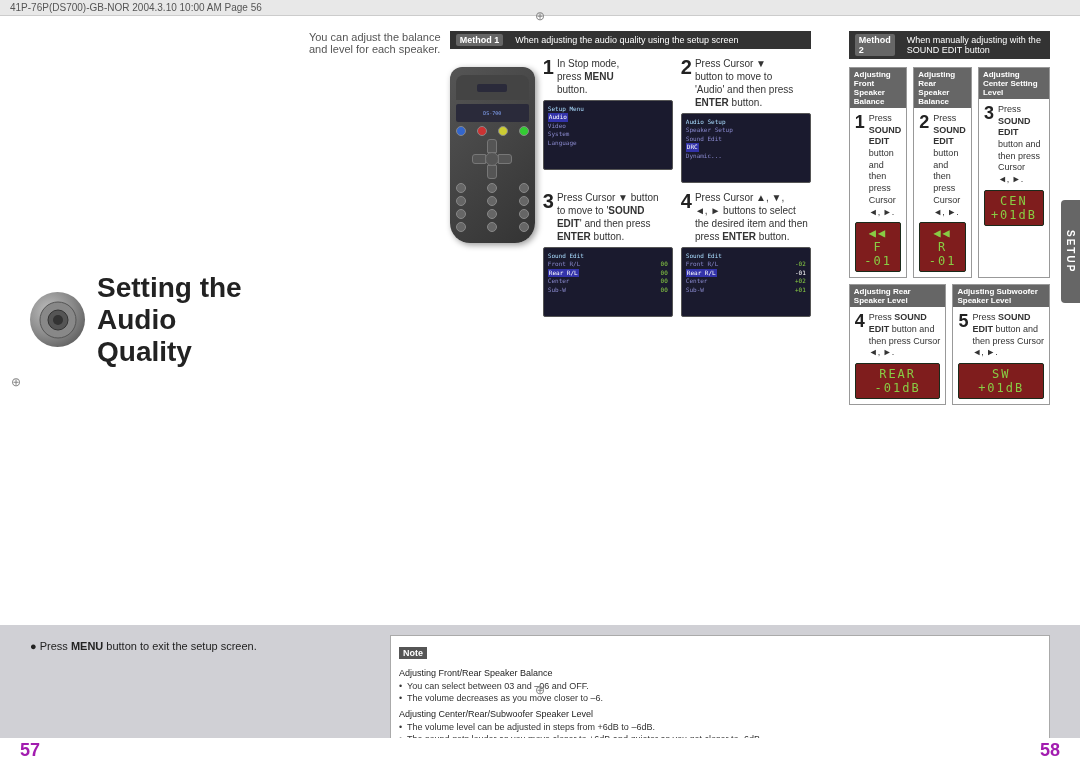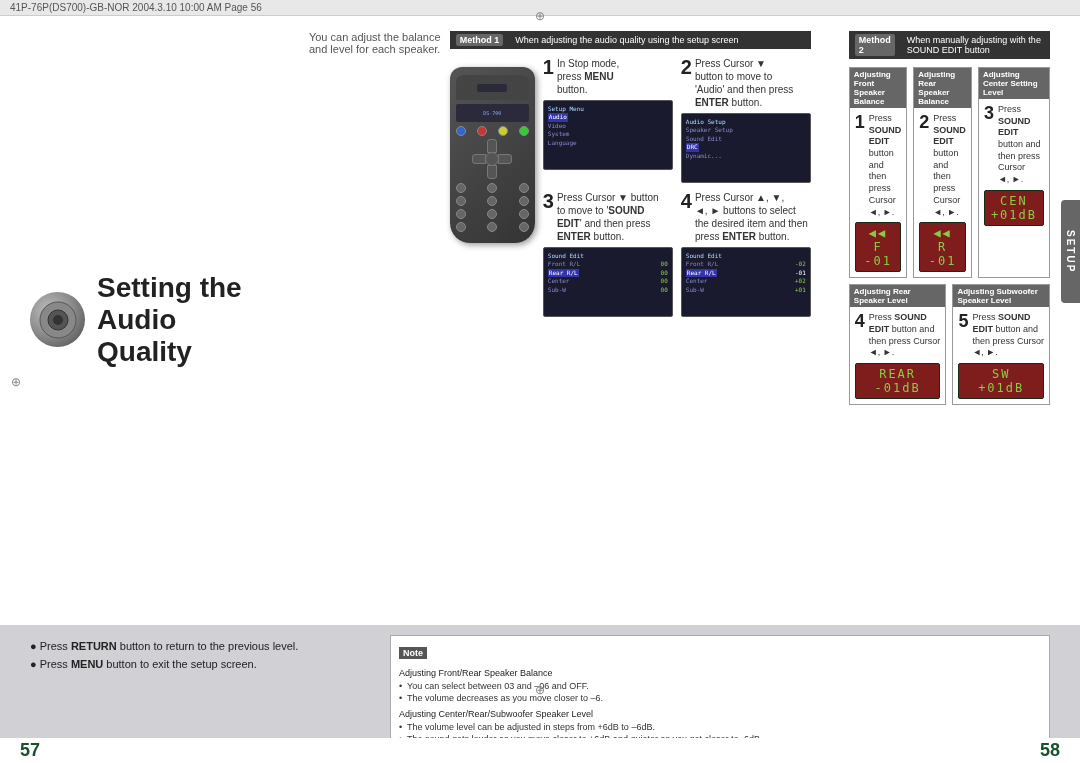--- a/index.html
+++ b/index.html
@@ -401,21 +401,21 @@
       right: 0;
       display: flex;
       justify-content: space-between;
       padding: 2px 20px;
       background: #ffffff;
     }
 
     .page-num {
       font-size: 18px;
       font-weight: bold;
-      color: #14532d;
+      color: #a21caf;
     }
 
     
     .setup-tab {
       position: absolute;
       right: 0;
       top: 200px;
       background: #666;
       color: #fff;
       font-size: 10px;
@@ -710,23 +710,20 @@
             </div>
             <div class="lcd-display wide">SW  +01dB</div>
           </div>
         </div>
       </div>
     </div>
   </div>
 
   <div class="bottom-section">
     <div class="bottom-left">
-      <div class="return-note">
-        ● Press <b>RETURN</b> button to return to the previous level.
-      </div>
       <div class="return-note">
         ● Press <b>MENU</b> button to exit the setup screen.
       </div>
     </div>
 
     <div class="bottom-right">
       <div class="note-box">
         <span class="note-title">Note</span>
         <div class="note-section-title">Adjusting Front/Rear Speaker Balance</div>
         <div class="note-bullet">You can select between 03 and –06 and OFF.</div>

